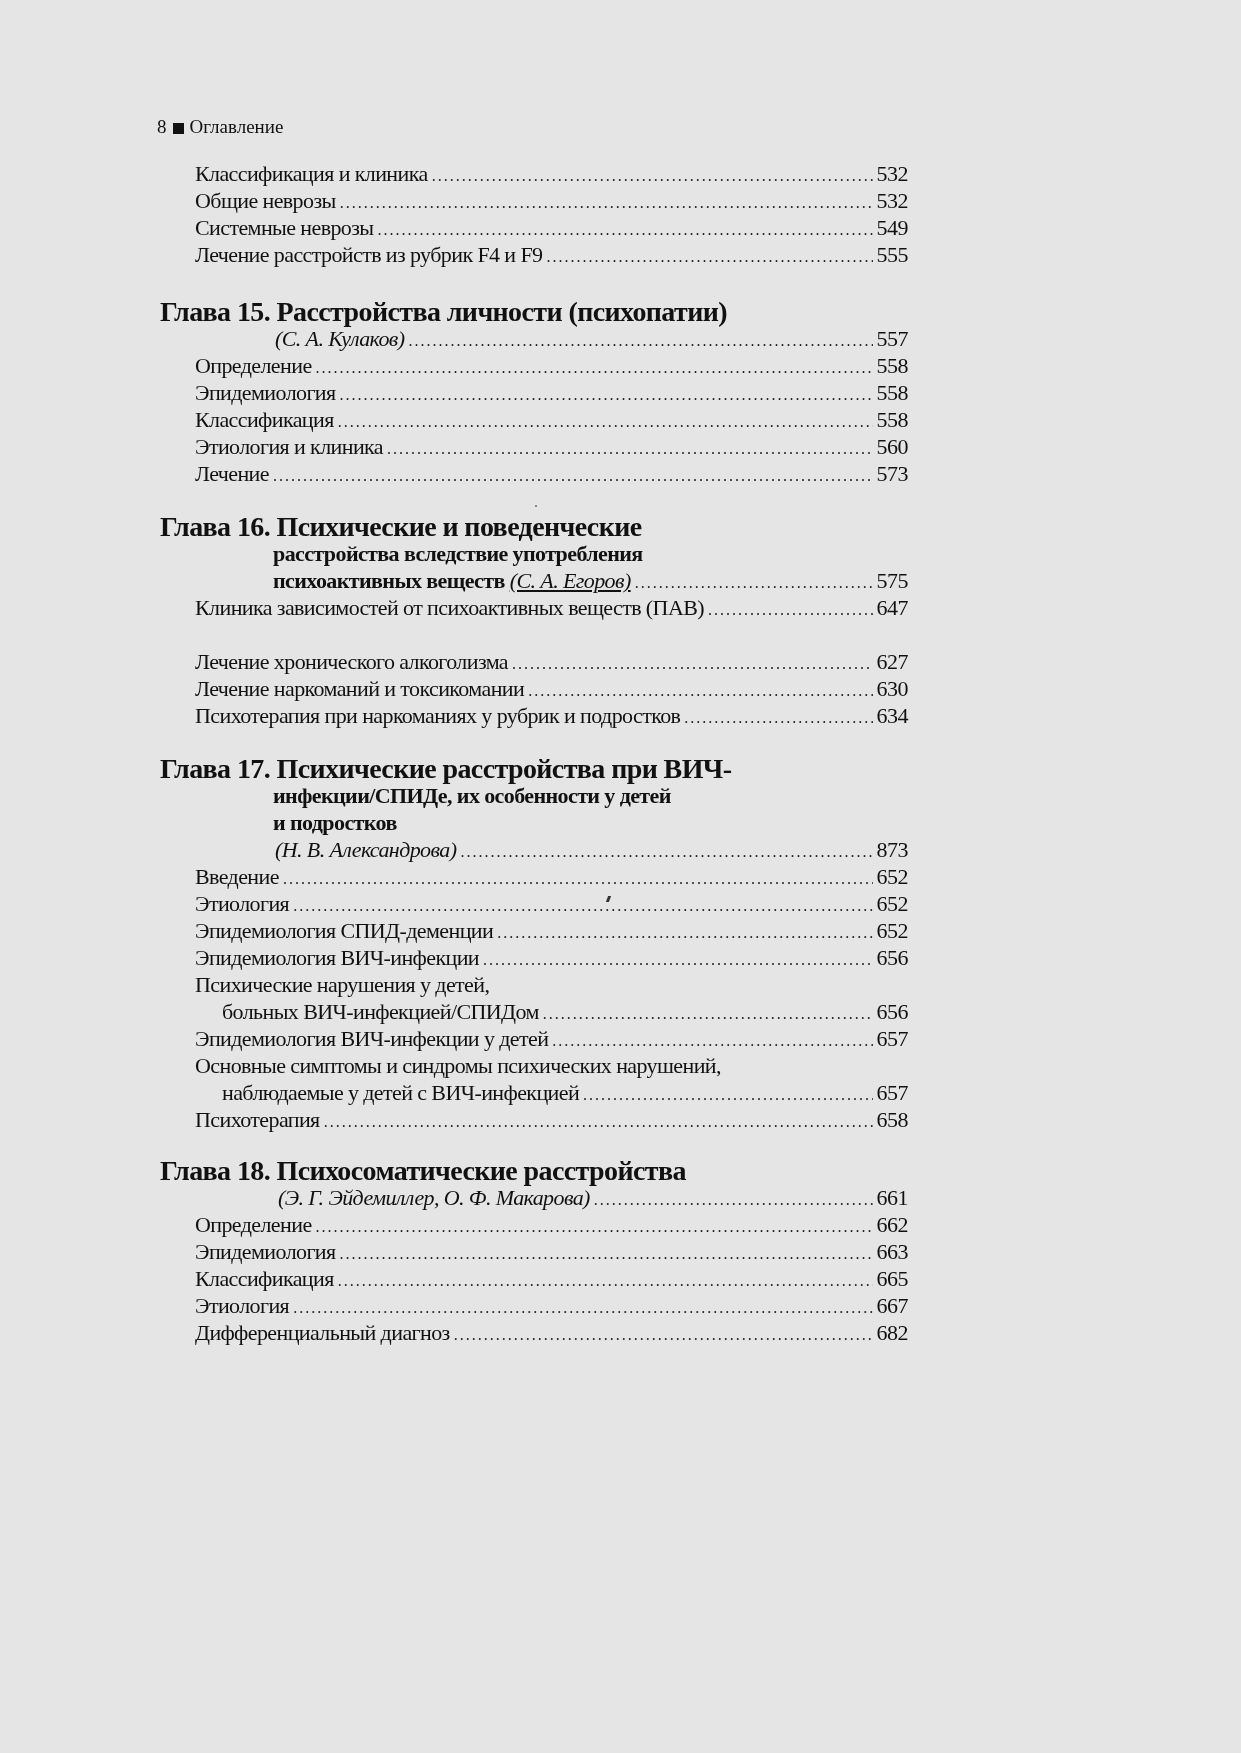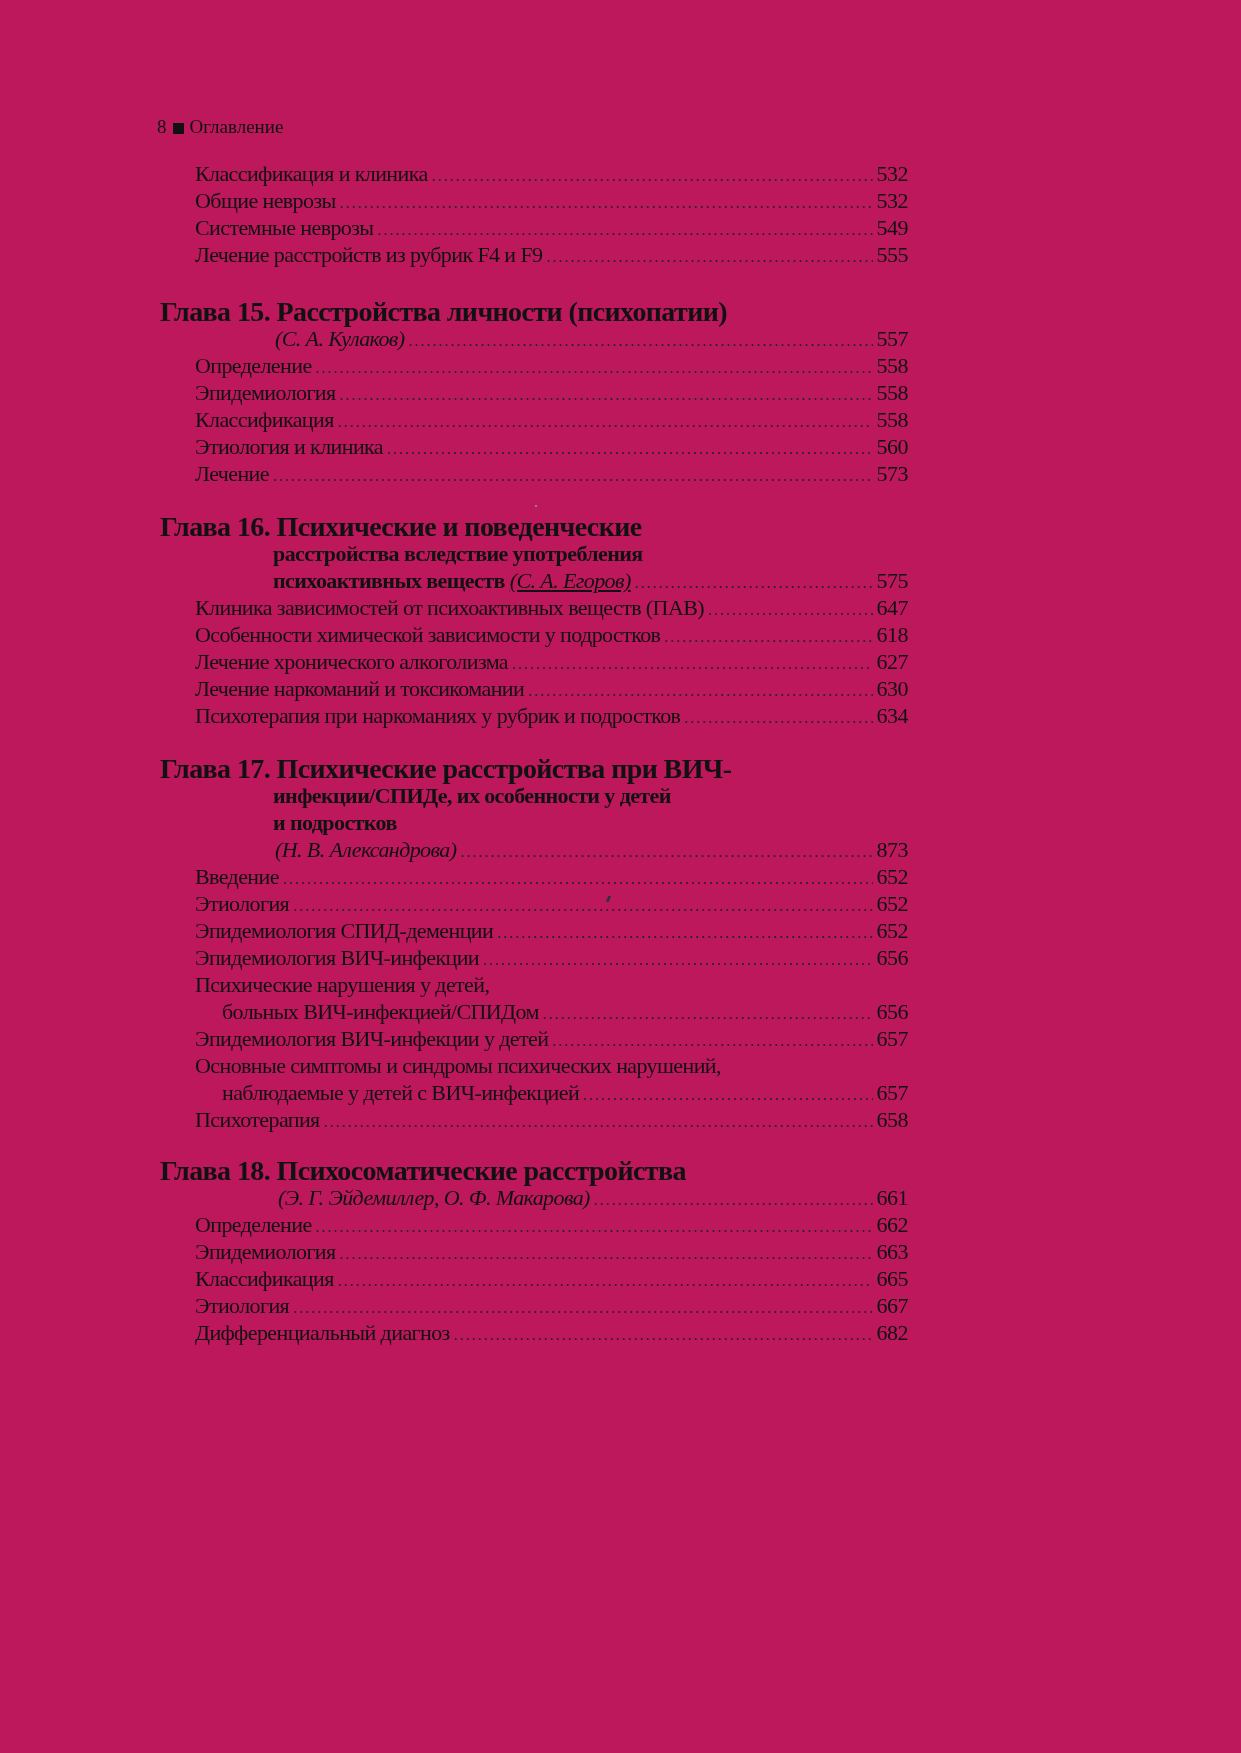--- a/index.html
+++ b/index.html
@@ -1,18 +1,18 @@
 <!DOCTYPE html>
 <html><head>
 <meta charset="utf-8">
 <style>
   html, body { margin: 0; padding: 0; background: #ffffff; }
   body { width: 1241px; height: 1753px; position: relative; overflow: hidden;
          font-family: "Liberation Serif", "DejaVu Serif", serif; color: #111; }
-  .page { position: absolute; left: 0; top: 0; width: 1241px; height: 1753px; background: #be185d; }
+  .page { position: absolute; left: 0; top: 0; width: 1241px; height: 1753px; background: #e5e5e5; }
   .running-head { position: absolute; left: 157px; top: 116px; font-size: 19px; letter-spacing: 0; }
   .running-head .sq { display: inline-block; width: 11px; height: 11px; background: #111; margin: 0 6px 1px 6px; vertical-align: middle; }
   .line { position: absolute; height: 27px; line-height: 27px; font-size: 22px; white-space: nowrap;
           display: flex; align-items: baseline; transform-origin: left center; }
   .line .txt { flex: 0 0 auto; letter-spacing: -0.6px; }
   .line .dots { flex: 1 1 auto; overflow: hidden; margin: 0 4px; letter-spacing: 2px; font-size: 16px; color: #222; white-space: nowrap; }
   .line .dots::before { content: "................................................................................................................................................................................................................................................................................"; }
   .line .pg { flex: 0 0 auto; text-align: right; letter-spacing: -0.5px; }
   .item { left: 195px; width: 713px; }
   .item2 { left: 222px; width: 686px; }
@@ -102,25 +102,20 @@
   <div class="line chap-cont-last" style="top:567px">
       <span class="txt"><b>психоактивных веществ</b> <i>(С. А. Егоров)</i></span>
       <span class="dots"></span>
       <span class="pg">575</span>
     </div>
   <div class="line item" style="top:594px">
       <span class="txt">Клиника зависимостей от психоактивных веществ (ПАВ)</span>
       <span class="dots"></span>
       <span class="pg">647</span>
     </div>
-  <div class="line item" style="top:621px">
-      <span class="txt">Особенности химической зависимости у подростков</span>
-      <span class="dots"></span>
-      <span class="pg">618</span>
-    </div>
   <div class="line item" style="top:648px">
       <span class="txt">Лечение хронического алкоголизма</span>
       <span class="dots"></span>
       <span class="pg">627</span>
     </div>
   <div class="line item" style="top:675px">
       <span class="txt">Лечение наркоманий и токсикомании</span>
       <span class="dots"></span>
       <span class="pg">630</span>
     </div>

